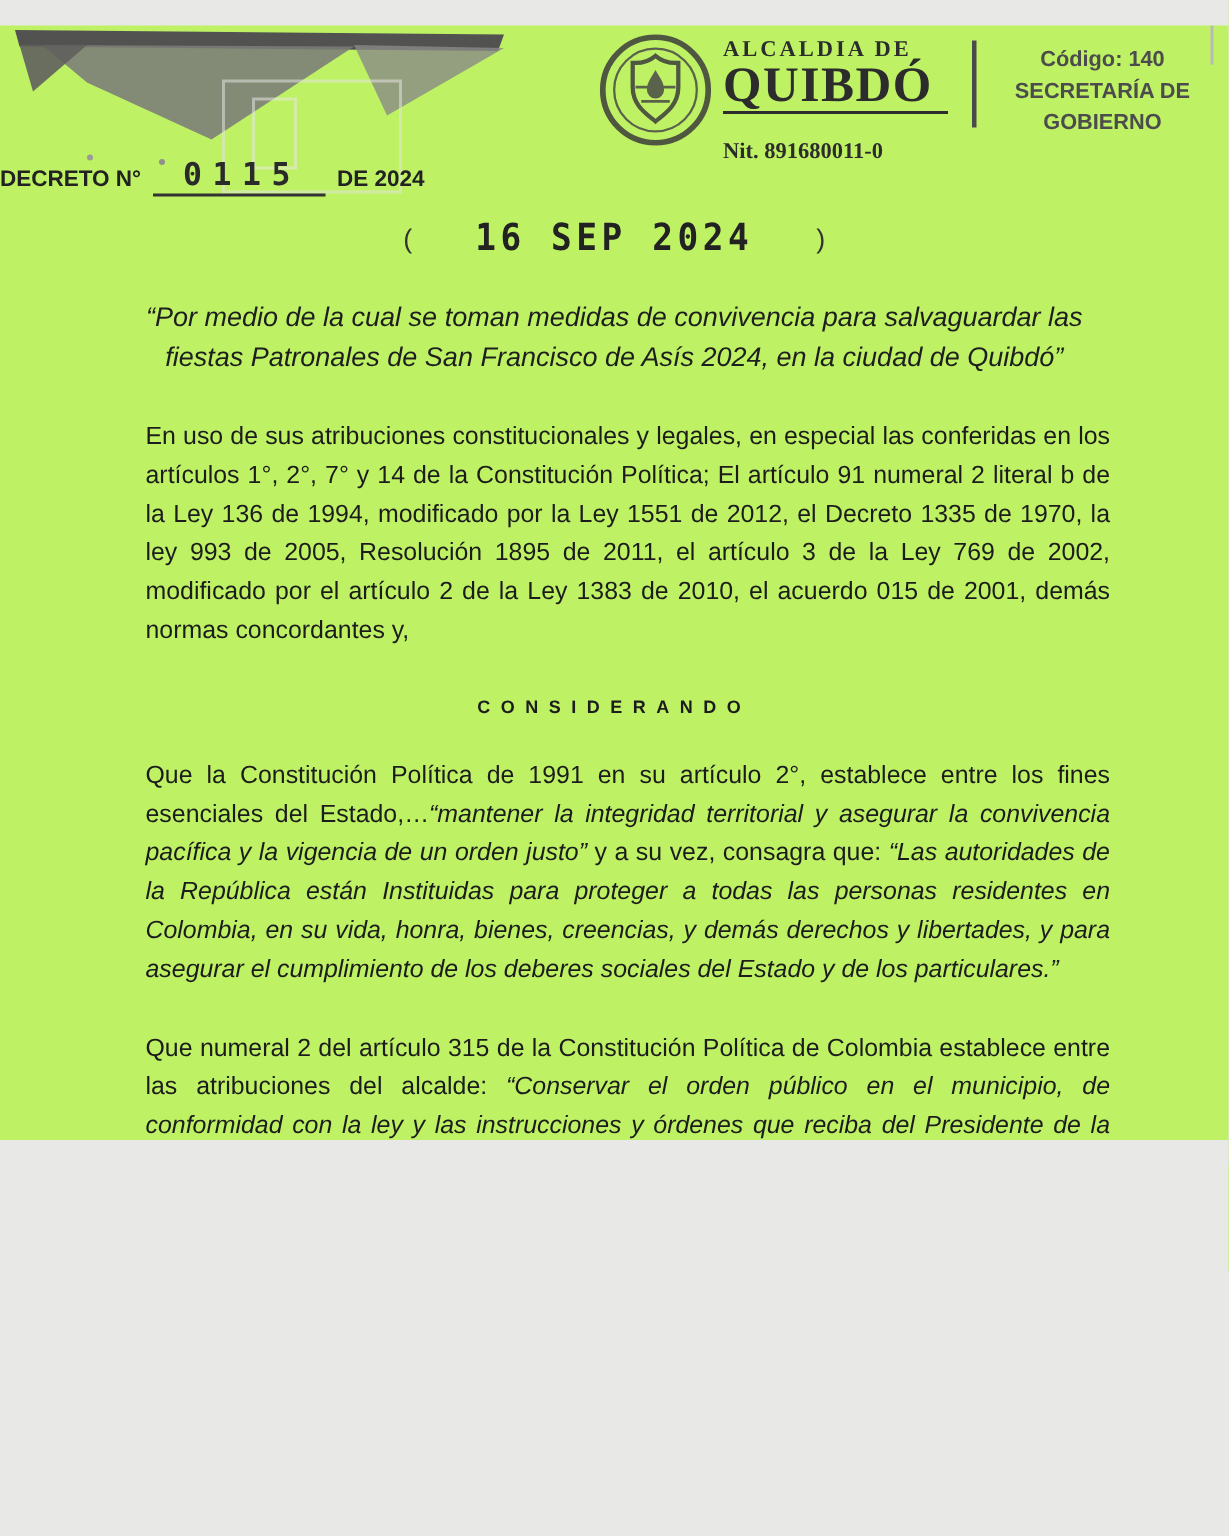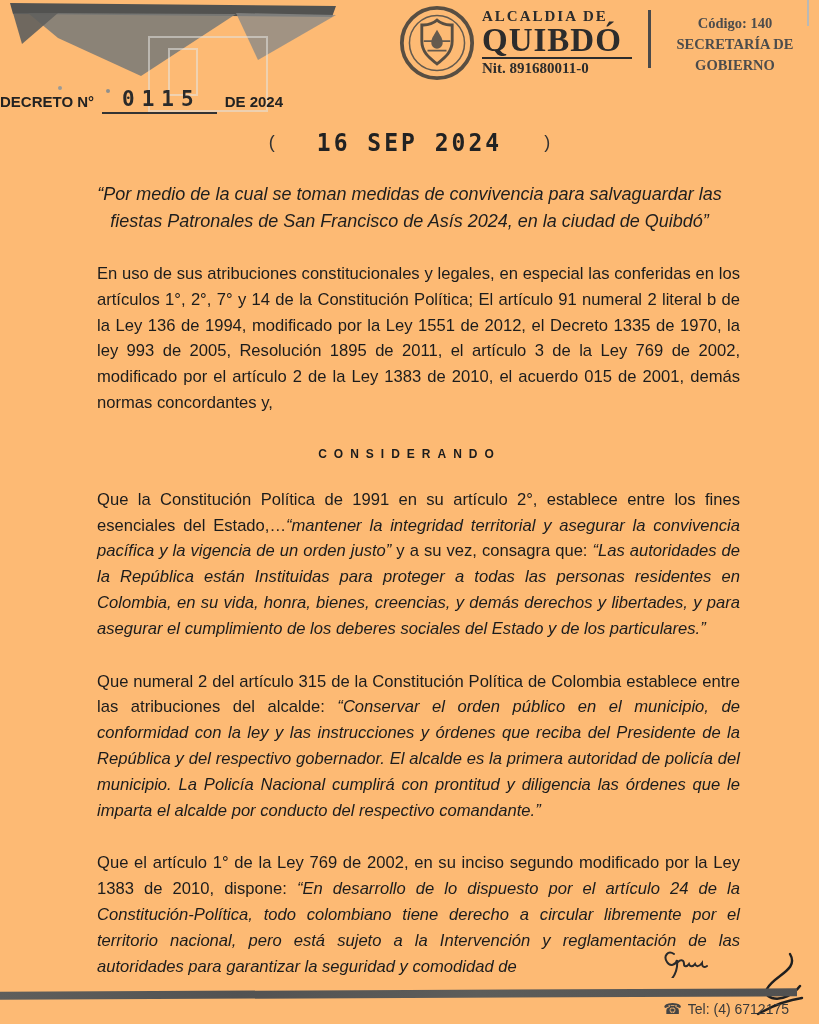--- a/index.html
+++ b/index.html
@@ -1,40 +1,40 @@
 <!DOCTYPE html>
 <html><head>
 <meta charset="utf-8">
 <style>
   html,body{margin:0;padding:0;background:#e8e8e6;}
   .page{
-    position:relative;width:819px;height:1024px;margin:0 auto;
-    background:#fdba74;overflow:hidden;
+    position:relative;width:819px;height:743px;margin:17px auto;
+    background:#bef264;overflow:hidden;
     font-family:"Liberation Sans",sans-serif;color:#1c1c1c;
   }
   
   .artifact-corner{position:absolute;top:0;left:0;width:360px;height:90px;}
   .ghost-stamp{
     position:absolute;left:148px;top:36px;width:116px;height:72px;
     border:2px solid #e3e3e0;opacity:.55;
   }
   .ghost-stamp .inner{position:absolute;left:18px;top:10px;width:26px;height:44px;border:2px solid #e6e6e3;}
   .speckles{position:absolute;left:58px;top:86px;width:4px;height:4px;border-radius:50%;
     background:#9a9a97;box-shadow:48px 3px 0 0 #8f8f8c;}
   .edge-line{position:absolute;right:10px;top:0;width:2px;height:26px;background:#b9b9b6;}
   
   .doc-header{position:absolute;top:0;left:0;right:0;height:90px;}
   .seal{position:absolute;left:399px;top:5px;width:76px;height:76px;opacity:.85;}
   .logo-text{position:absolute;left:482px;top:8px;width:150px;font-family:"Liberation Serif",serif;color:#2c2c2c;}
   .logo-line1{font-size:15px;font-weight:bold;letter-spacing:2px;}
   .logo-line2{font-size:33px;font-weight:bold;letter-spacing:1px;line-height:30px;}
-  .logo-nit{font-size:15px;font-weight:bold;border-top:2.5px solid #2c2c2c;margin-top:2px;padding-top:1px;}
+  .logo-nit{font-size:15px;font-weight:bold;border-top:2.5px solid #2c2c2c;margin-top:2px;padding-top:17px;}
   .header-divider{position:absolute;left:648px;top:10px;width:2.5px;height:58px;background:#4a4a4a;}
   .code-box{position:absolute;left:660px;top:13px;width:150px;text-align:center;
-    font-size:14.5px;font-weight:bold;color:#4c4c4c;line-height:21px;font-family:Liberation Serif, serif;}
+    font-size:14.5px;font-weight:bold;color:#4c4c4c;line-height:21px;}
   
   .content{position:absolute;top:88px;left:0;right:0;}
   .decree-line{display:flex;justify-content:flex-start;align-items:baseline;gap:8px;
     font-size:15px;font-weight:bold;color:#222;}
   .decree-number{
     font-family:"DejaVu Sans Mono",monospace;font-size:21px;font-weight:bold;
     letter-spacing:7px;color:#2a2a2a;border-bottom:2px solid #333;
     padding:0 16px 1px 20px;transform:translateY(-1px);
   }
   .date-line{display:flex;justify-content:center;align-items:center;margin-top:14px;font-size:17px;color:#333;}

